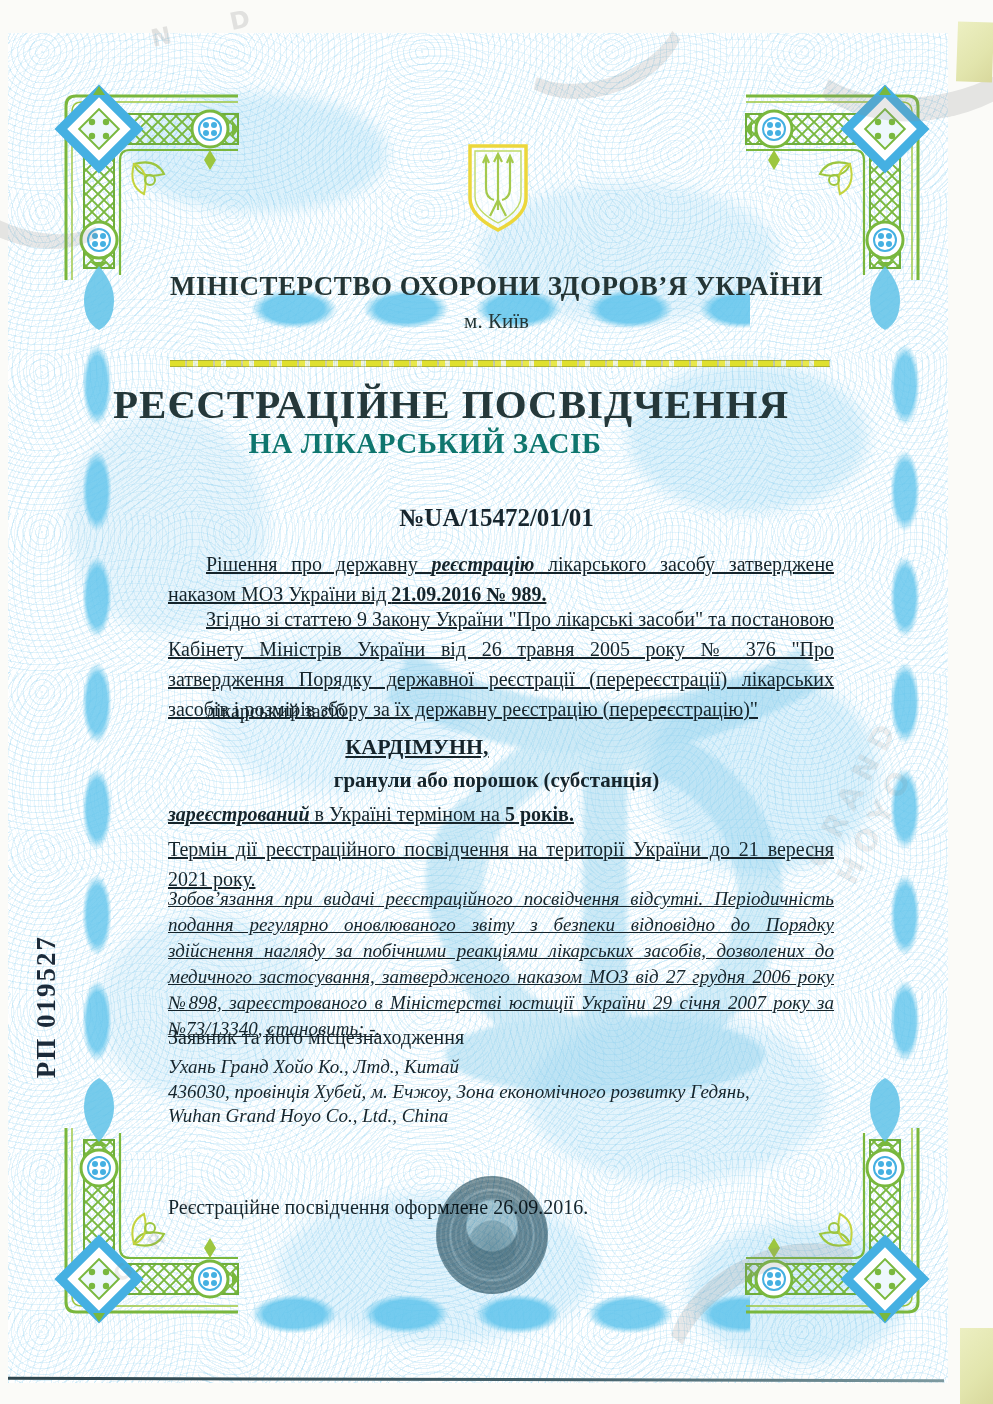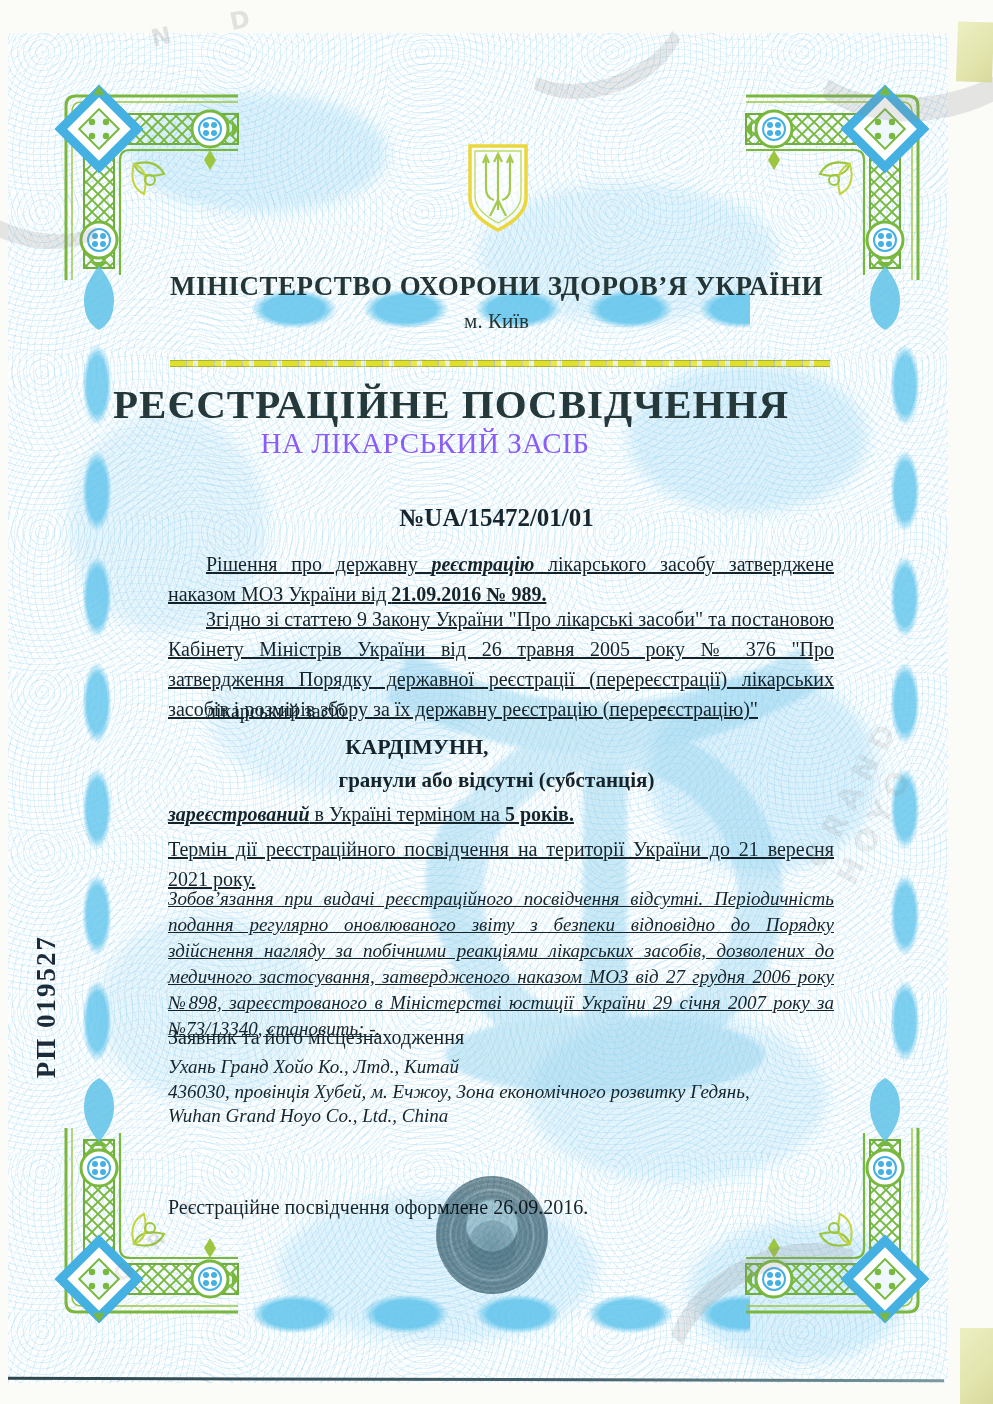--- a/index.html
+++ b/index.html
@@ -57,29 +57,29 @@
   
   #dashline{position:absolute;left:170px;top:360px;width:660px;height:5px;
     background:repeating-linear-gradient(90deg,#dfe02e 0 15px, rgba(150,150,60,.45) 15px 17px, #e8e84a 17px 23px, rgba(200,210,120,.25) 23px 28px);
     border-top:1px solid rgba(110,120,50,.45);border-bottom:1px solid rgba(110,120,50,.45);}
 
   
   .txt{position:absolute;color:#1f2e31;}
   #ministry{left:0;top:271px;width:993px;text-align:center;font-size:27px;font-weight:bold;letter-spacing:.5px;color:#243535;}
   #city{left:0;top:309px;width:993px;text-align:center;font-size:21px;color:#243535;}
   #title1{left:0;top:380px;width:902px;text-align:center;font-size:41px;font-weight:bold;letter-spacing:1px;color:#25383a;}
-  #title2{left:0;top:427px;width:850px;text-align:center;font-size:29px;font-weight:normal;letter-spacing:.5px;color:#8b5cf6;}
+  #title2{left:0;top:427px;width:850px;text-align:center;font-size:29px;font-weight:bold;letter-spacing:.5px;color:#0f766e;}
   #certnum{left:0;top:504px;width:993px;text-align:center;font-size:25px;font-weight:bold;color:#17262e;}
   .body-par{left:168px;width:666px;font-size:20px;line-height:30px;text-align:justify;color:#15242b;text-decoration:underline;}
   .body-par .ind{display:inline-block;width:38px;}
   #p-decision{top:549px;}
   #p-law{top:604px;}
   #med-label{left:206px;top:700px;font-size:20px;color:#15242b;}
   #small-dash{left:660px;top:694px;font-size:20px;color:#15242b;}
-  #med-name{left:0;top:734px;width:834px;text-align:center;font-size:22px;font-weight:bold;color:#15242b;}
+  #med-name{left:0;top:734px;width:834px;text-align:center;font-size:22px;font-weight:bold;color:#15242b;text-decoration:underline;}
   #med-form{left:0;top:768px;width:993px;text-align:center;font-size:21px;font-weight:bold;color:#15242b;}
   #p-registered{top:799px;font-size:20px;}
   #p-validity{top:834px;}
   #p-oblig{top:886px;font-style:italic;font-size:19px;line-height:26px;}
   #applicant-head{left:168px;top:1026px;font-size:20px;color:#15242b;}
   #applicant{left:168px;top:1055px;width:680px;font-size:19px;line-height:24.5px;font-weight:normal;font-style:italic;color:#15242b;}
   #issued{left:168px;top:1196px;font-size:20px;color:#15242b;}
 
   
   #serial{left:-54px;top:991px;width:200px;text-align:center;font-size:27px;font-weight:bold;
@@ -222,21 +222,21 @@
 <div class="txt" id="title2">НА ЛІКАРСЬКИЙ ЗАСІБ</div>
 <div class="txt" id="certnum">№UA/15472/01/01</div>
 
 <div class="txt body-par" id="p-decision"><span class="ind"></span><span>Рішення про державну </span><b><i>реєстрацію</i></b><span> лікарського засобу затверджене наказом МОЗ України від </span><b>21.09.2016 № 989.</b></div>
 
 <div class="txt body-par" id="p-law"><span class="ind"></span><span>Згідно зі статтею 9 Закону України "Про лікарські засоби" та постановою Кабінету Міністрів України від 26 травня 2005 року № 376 "Про затвердження Порядку державної реєстрації (перереєстрації) лікарських засобів і розмірів збору за їх державну реєстрацію (перереєстрацію)"</span></div>
 
 <div class="txt" id="med-label">лікарський засіб</div>
 <div class="txt" id="small-dash">-</div>
 <div class="txt" id="med-name">КАРДІМУНН,</div>
-<div class="txt" id="med-form">гранули або відсутні (субстанція)</div>
+<div class="txt" id="med-form">гранули або порошок (субстанція)</div>
 
 <div class="txt body-par" id="p-registered"><b><i>зареєстрований</i></b><span> в Україні терміном на </span><b>5 років.</b></div>
 
 <div class="txt body-par" id="p-validity"><span>Термін дії реєстраційного посвідчення на території України до 21 вересня 2021 року.</span></div>
 
 <div class="txt body-par" id="p-oblig"><span>Зобов’язання при видачі реєстраційного посвідчення відсутні. Періодичність подання регулярно оновлюваного звіту з безпеки відповідно до Порядку здійснення нагляду за побічними реакціями лікарських засобів, дозволених до медичного застосування, затвердженого наказом МОЗ від 27 грудня 2006 року №898, зареєстрованого в Міністерстві юстиції України 29 січня 2007 року за №73/13340, становить: -.</span></div>
 
 <div class="txt" id="applicant-head">Заявник та його місцезнаходження</div>
 
 <div class="txt" id="applicant">

